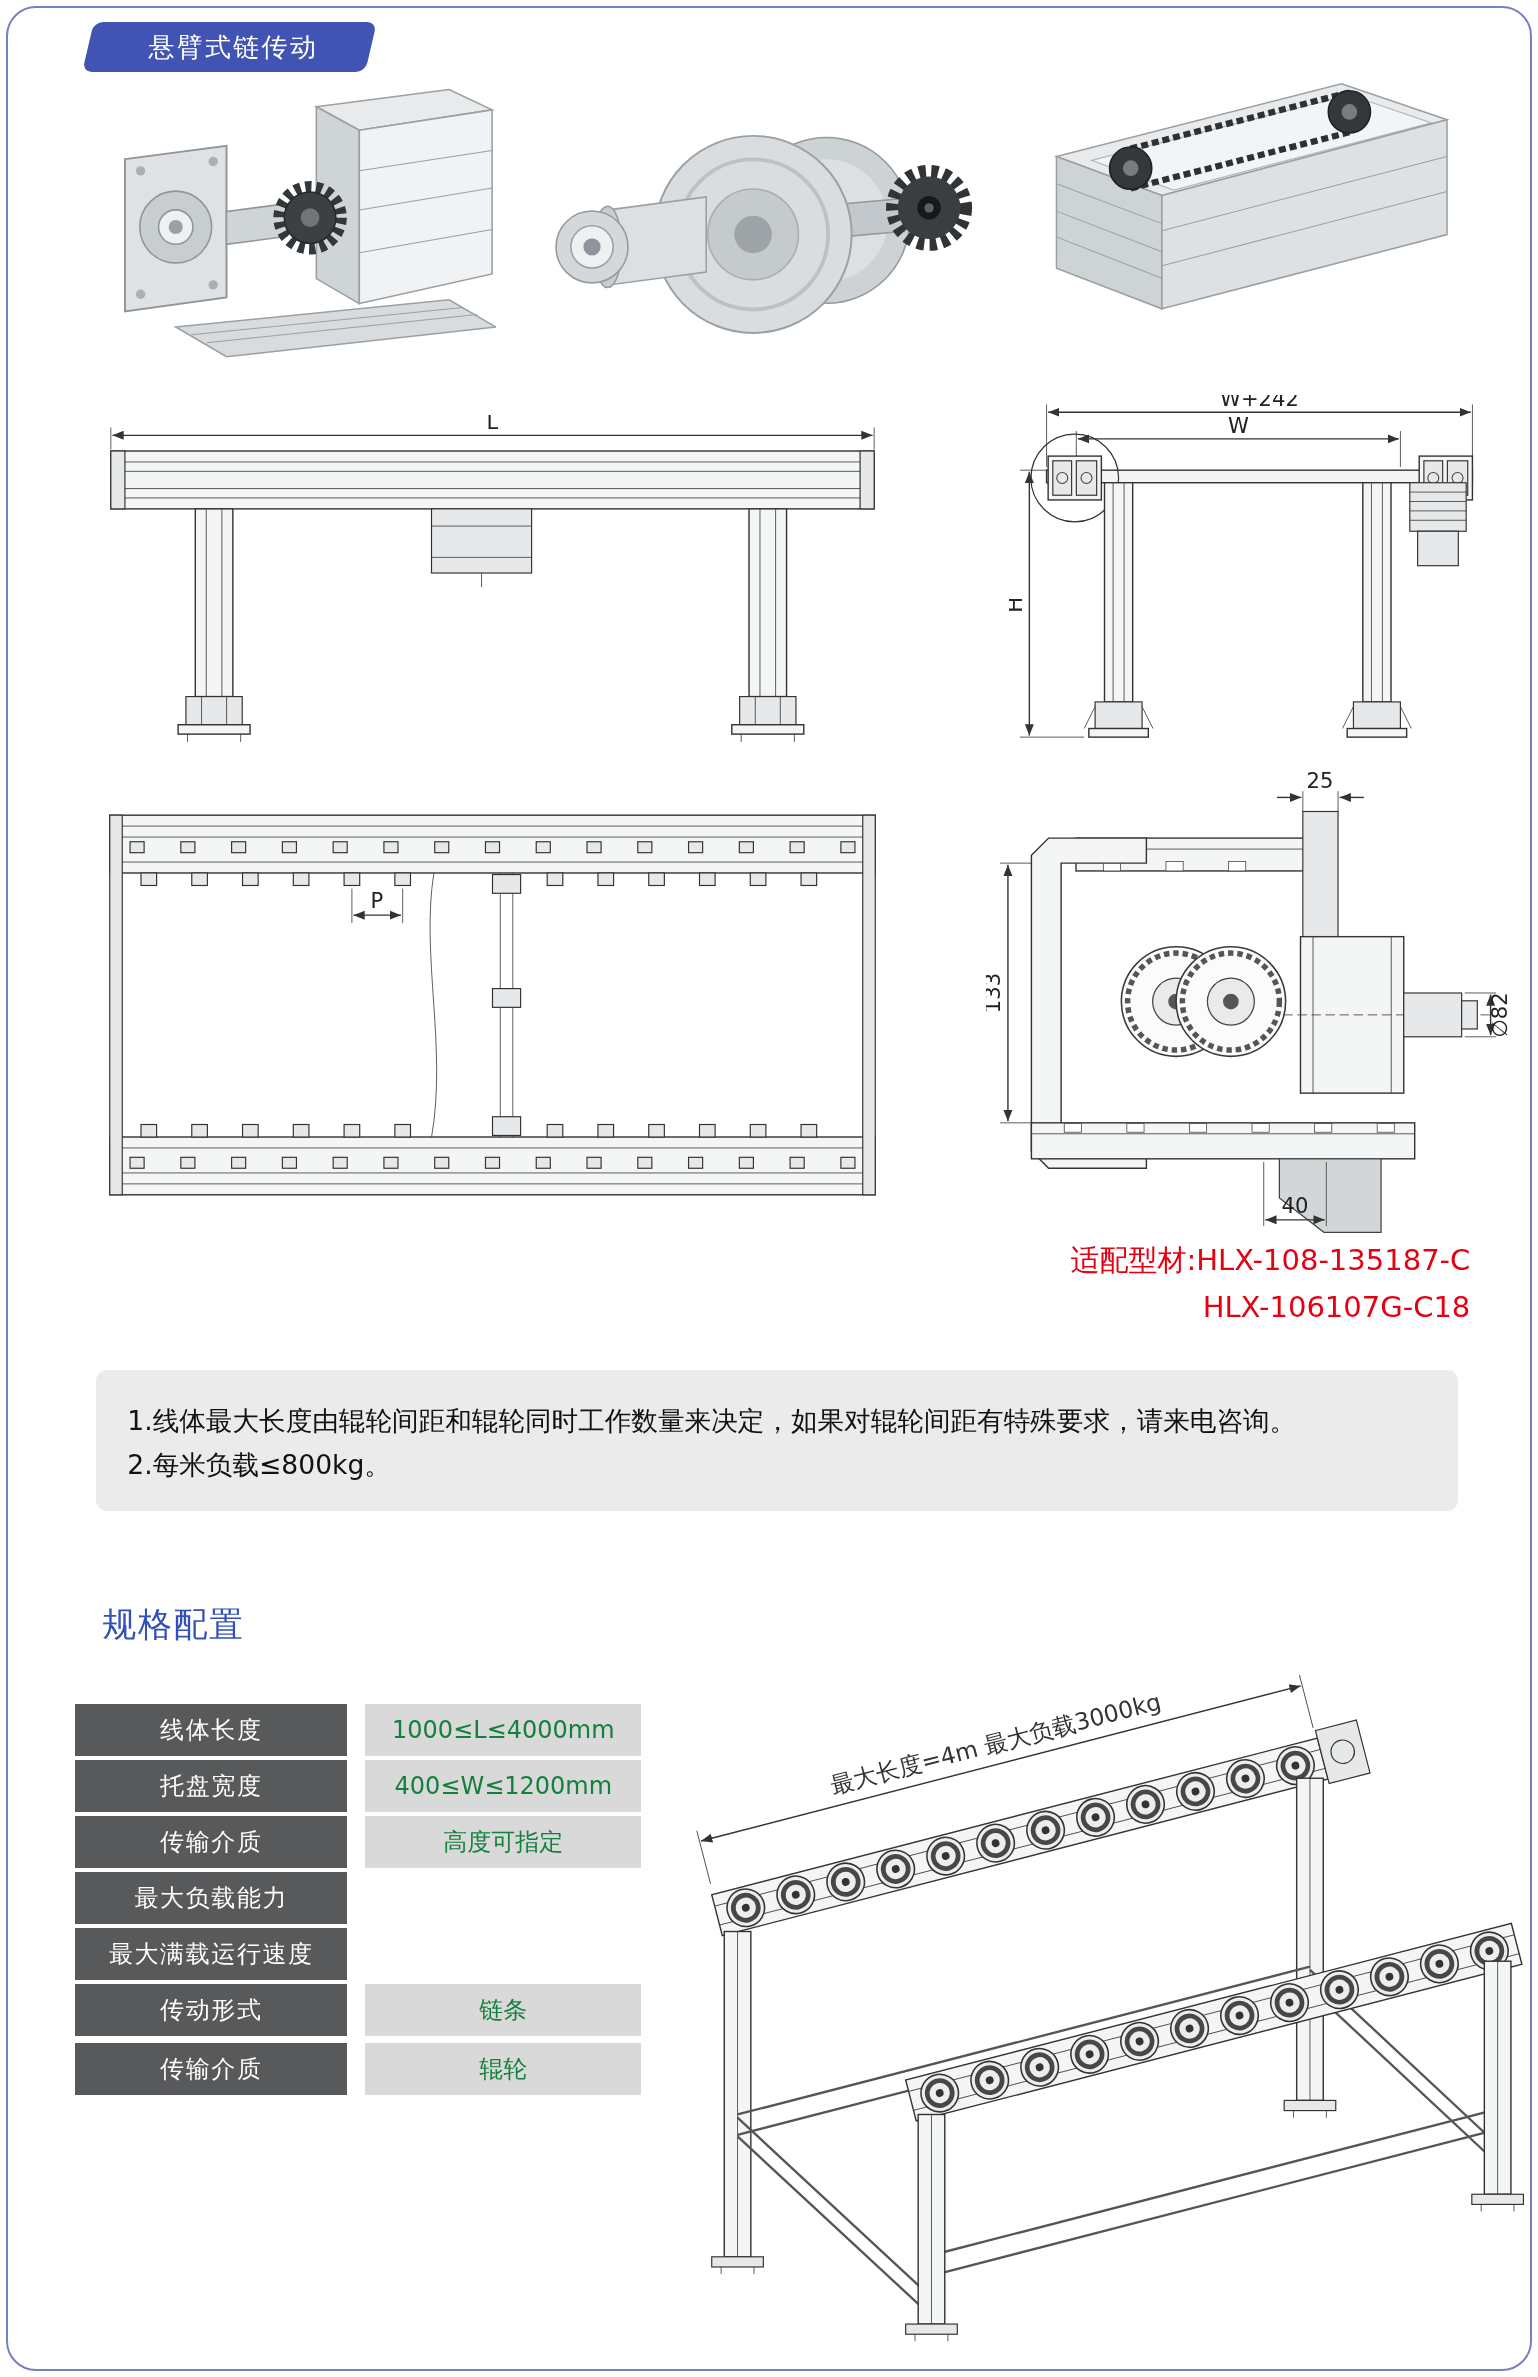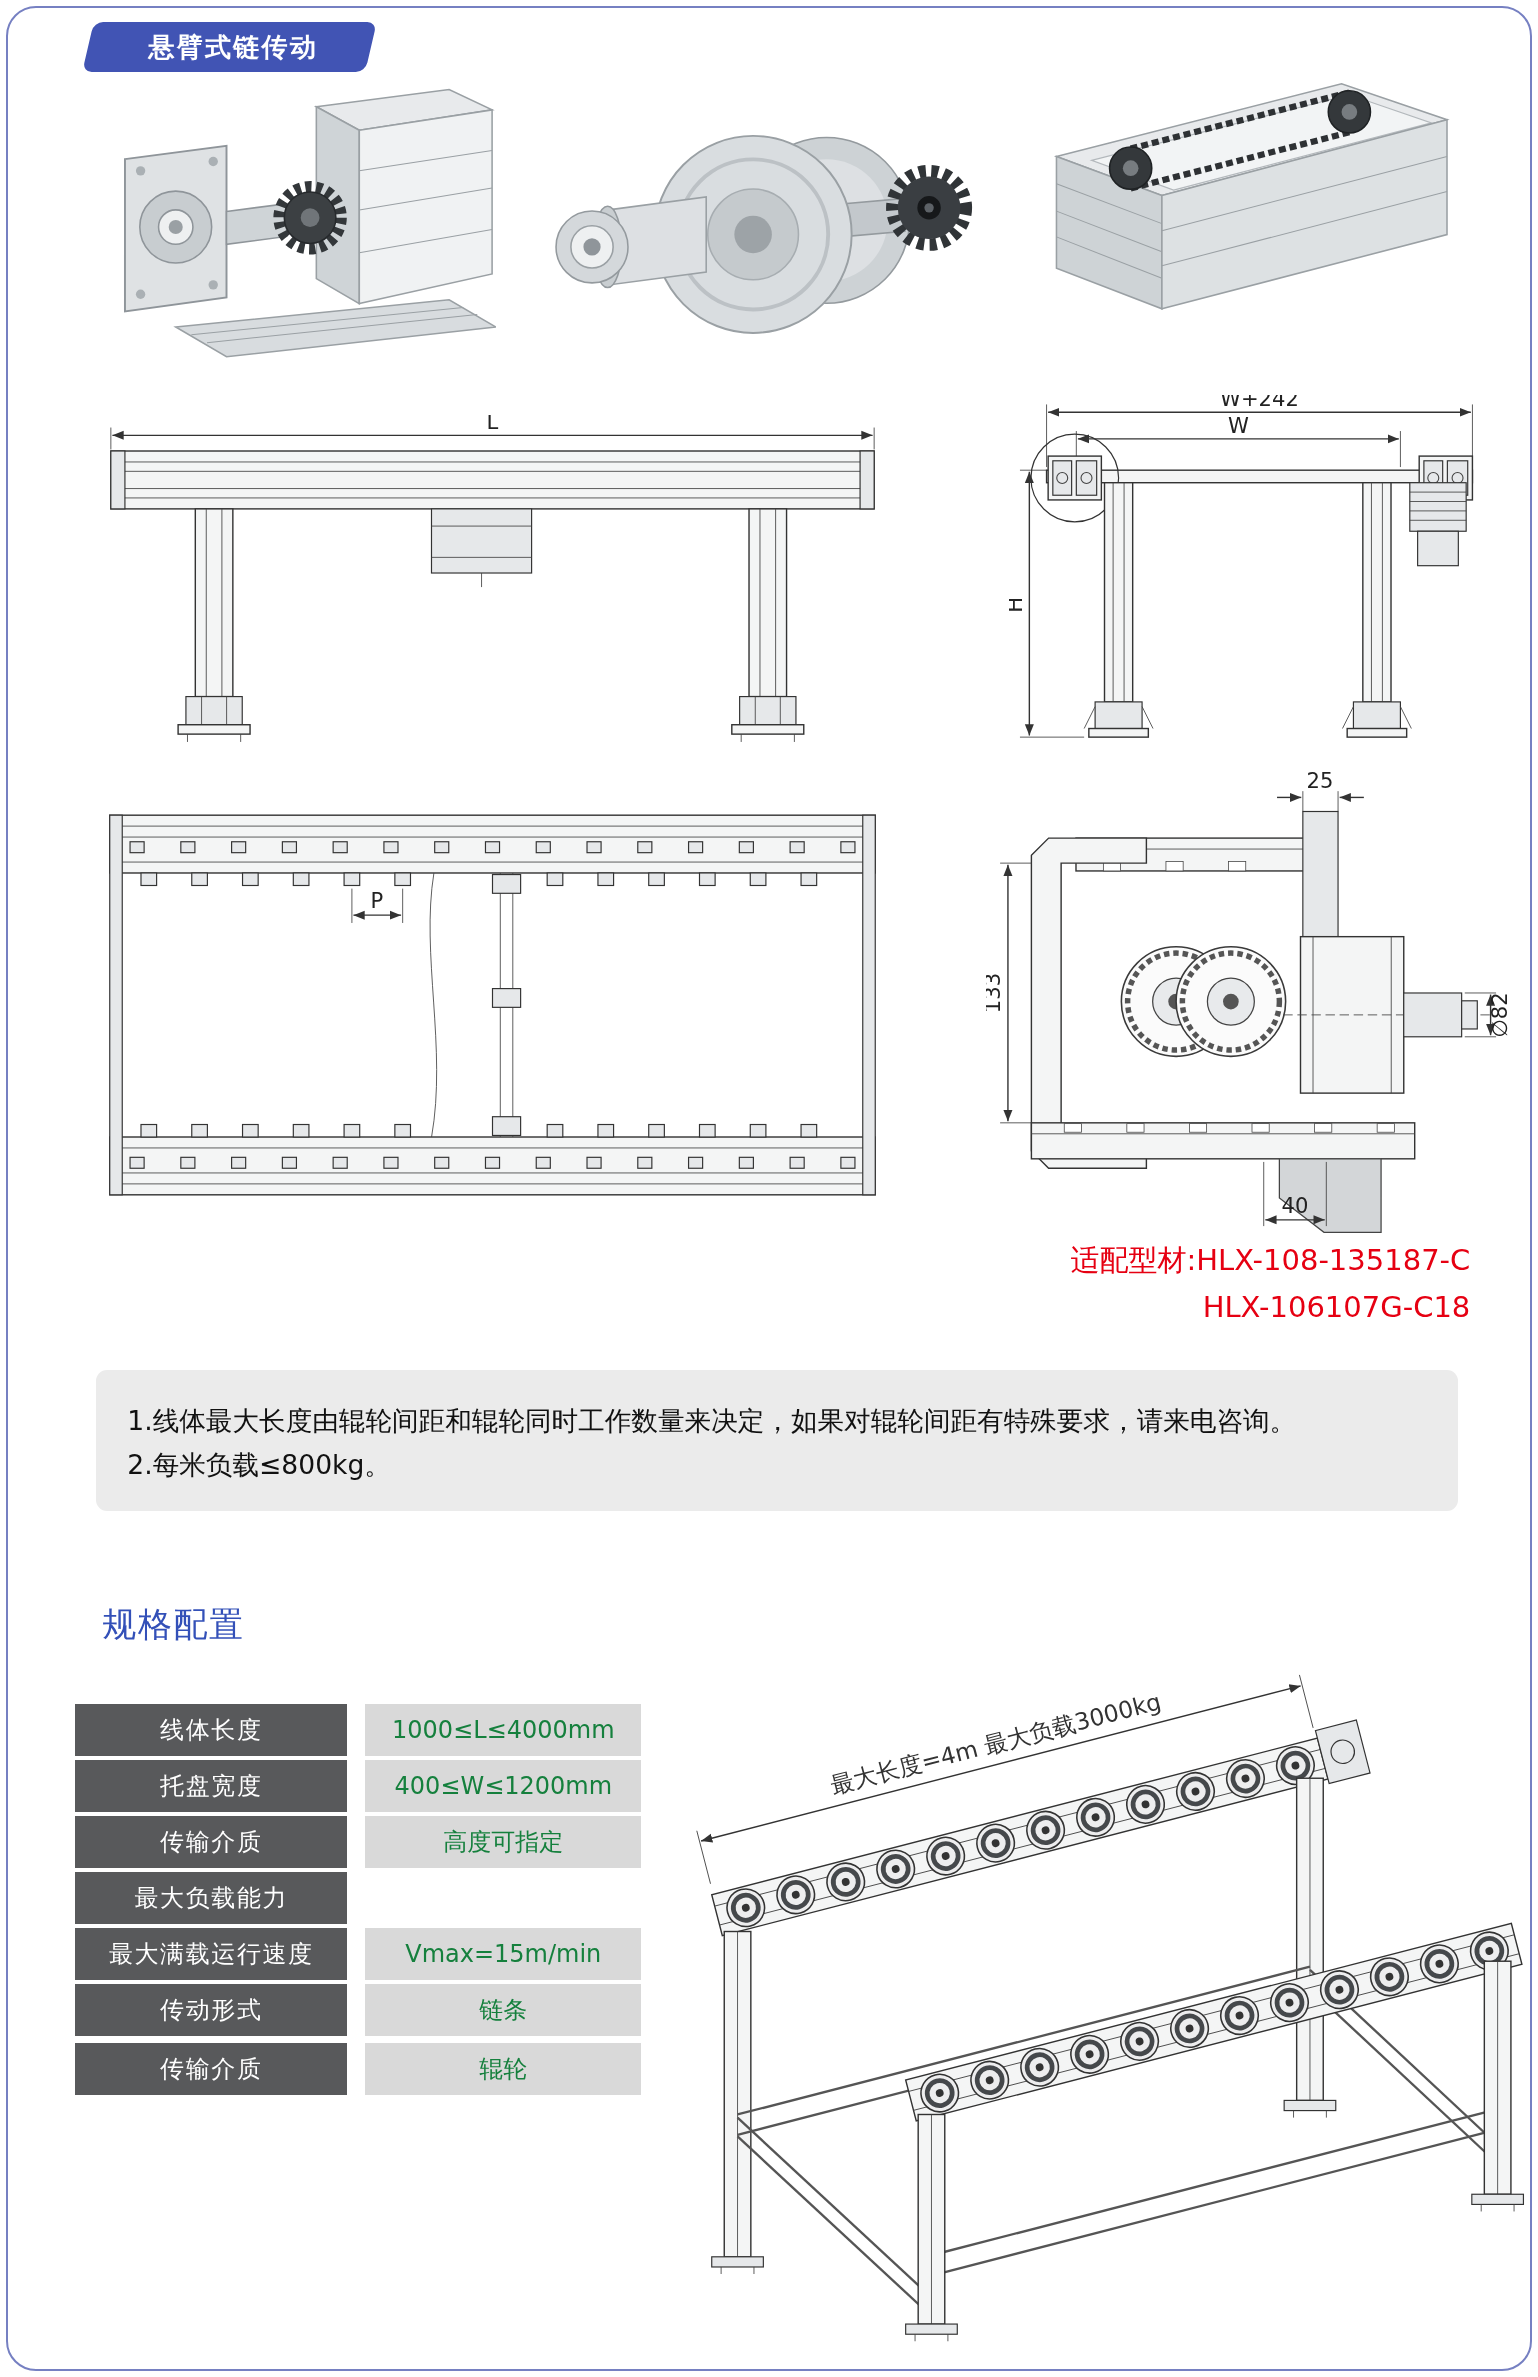--- a/index.html
+++ b/index.html
@@ -5,21 +5,21 @@
   *{box-sizing:border-box;margin:0;padding:0}
   html,body{background:#fff}
   body{width:1538px;height:2377px;position:relative;font-family:"DejaVu Sans","Liberation Sans",sans-serif}
   .page{position:absolute;left:6.3px;top:6.3px;width:1526px;height:2365px;background:#fff;
         border:2.3px solid #7680c2;border-radius:30px;overflow:hidden}
   .abs{position:absolute}
 
   
   .badge{position:absolute;left:75px;top:14px;width:300px;height:50px}
   .badge-bg{position:absolute;left:4.7px;top:0;right:12.5px;bottom:0;background:#4154b4;border-radius:9.4px;transform:skewX(-13deg)}
-  .badge-label{position:absolute;width:100%;text-align:center;line-height:50px;color:#fff;font-size:26px;font-weight:bold;letter-spacing:2.3px}
+  .badge-label{position:absolute;width:100%;text-align:center;line-height:50px;color:#fff;font-size:26px;font-weight:normal;letter-spacing:2.3px}
 
   
   .dim{stroke:#333;stroke-width:1.8;fill:none}
   .thin{stroke:#444;stroke-width:1.1;fill:none}
   .thin2{stroke:#9aa0a4;stroke-width:1.3;fill:none}
   .part{fill:#f4f5f5;stroke:#333;stroke-width:1.8}
   .part2{fill:#e6e8ea;stroke:#333;stroke-width:1.5}
   .member{stroke:#555;stroke-width:3;fill:none}
   .dimtext{font-size:27px;fill:#222}
   .annot{font-size:30px;fill:#333}
@@ -431,21 +431,20 @@
     </div>
     <div class="row">
       <div class="lbl">传输介质</div>
       <div class="val">高度可指定</div>
     </div>
     <div class="row">
       <div class="lbl">最大负载能力</div>
     </div>
     <div class="row">
       <div class="lbl">最大满载运行速度</div>
-      <div class="val">Vmax=15m/min</div>
     </div>
     <div class="row">
       <div class="lbl">传动形式</div>
       <div class="val">链条</div>
     </div>
     <div class="row gap-before">
       <div class="lbl">传输介质</div>
       <div class="val">辊轮</div>
     </div>
   </div>

